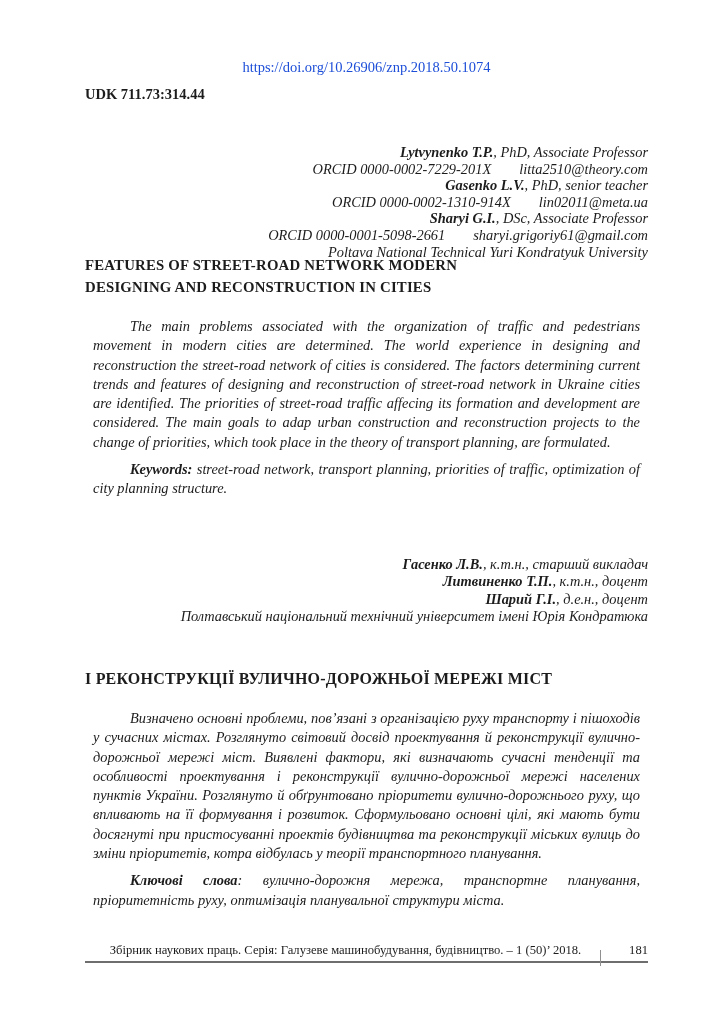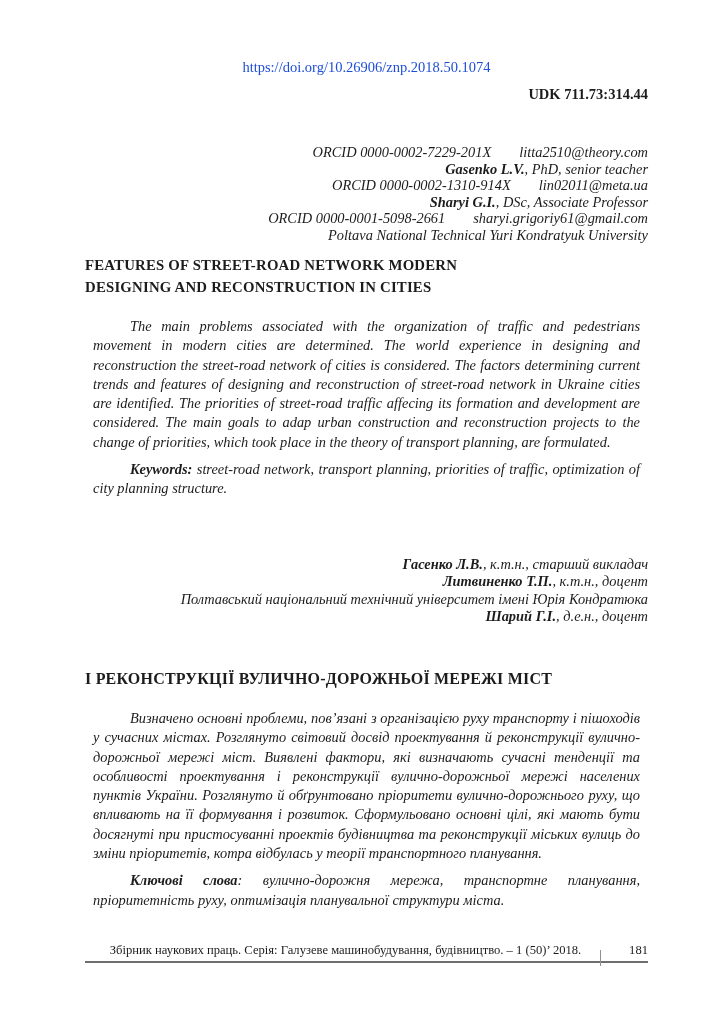--- a/index.html
+++ b/index.html
@@ -10,21 +10,21 @@
     margin:0 auto;
     font-family:"Liberation Serif","DejaVu Serif",serif;
     color:#1c1c1c;
     overflow:hidden;
   }
   .sec{position:absolute;left:85px;width:563px;}
 
   .doi-row{top:59px;text-align:center;font-size:14.5px;}
   .doi-row a{color:#1d4ed8;text-decoration:none;}
 
-  .udk{top:86px;font-weight:700;font-size:14.5px;text-align:right;}
+  .udk{top:86px;font-weight:700;font-size:14.5px;text-align:left;}
 
   .byline{font-style:italic;font-size:14.4px;text-align:right;}
   .byline-en{top:144px;line-height:16.6px;}
   .byline-uk{top:556px;line-height:17.3px;}
   .byline .bname{font-weight:700;}
   .orcid-gap{display:inline-block;width:28px;}
 
   .title{font-weight:700;text-align:left;}
   .title-en{top:255px;font-size:14.8px;line-height:21.5px;letter-spacing:.2px;}
   .title-uk{top:643px;font-size:16px;line-height:24px;letter-spacing:.2px;}
@@ -47,20 +47,21 @@
 
 <div class="page">
 
   <div class="sec doi-row">
     <a href="#">https://doi.org/10.26906/znp.2018.50.1074</a>
   </div>
 
   <div class="sec udk">UDK 711.73:314.44</div>
 
   <div class="sec byline byline-en">
+    <div><span class="bname">Lytvynenko T.P.</span><span>, PhD, Associate Professor</span></div>
     <div><span>ORCID 0000-0002-7229-201X</span><span class="orcid-gap"></span><span>litta2510@theory.com</span></div>
     <div><span class="bname">Gasenko L.V.</span><span>, PhD, senior teacher</span></div>
     <div><span>ORCID 0000-0002-1310-914X</span><span class="orcid-gap"></span><span>lin02011@meta.ua</span></div>
     <div><span class="bname">Sharyi G.I.</span><span>, DSc, Associate Professor</span></div>
     <div><span>ORCID 0000-0001-5098-2661</span><span class="orcid-gap"></span><span>sharyi.grigoriy61@gmail.com</span></div>
     <div>Poltava National Technical Yuri Kondratyuk University</div>
   </div>
 
   <div class="sec title title-en">
     <span>FEATURES OF STREET-ROAD NETWORK MODERN</span><br>
@@ -68,22 +69,22 @@
   </div>
 
   <div class="sec abstract abstract-en">
     <p>The main problems associated with the organization of traffic and pedestrians movement in modern cities are determined. The world experience in designing and reconstruction the street-road network of cities is considered. The factors determining current trends and features of designing and reconstruction of street-road network in Ukraine cities are identified. The priorities of street-road traffic affecing its formation and development are considered. The main goals to adap urban construction and reconstruction projects to the change of priorities, which took place in the theory of transport planning, are formulated.</p>
     <p><span class="kw-label">Keywords:</span><span> street-road network, transport planning, priorities of traffic, optimization of city planning structure.</span></p>
   </div>
 
   <div class="sec byline byline-uk">
     <div><span class="bname">Гасенко Л.В.</span><span>, к.т.н., старший викладач</span></div>
     <div><span class="bname">Литвиненко Т.П.</span><span>, к.т.н., доцент</span></div>
+    <div><span class="bname">Шарий Г.І.</span><span>, д.е.н., доцент</span></div>
     <div>Полтавський національний технічний університет імені Юрія Кондратюка</div>
-    <div><span class="bname">Шарий Г.І.</span><span>, д.е.н., доцент</span></div>
   </div>
 
   <div class="sec title title-uk">
     <br>
     <span>І РЕКОНСТРУКЦІЇ ВУЛИЧНО-ДОРОЖНЬОЇ МЕРЕЖІ МІСТ</span>
   </div>
 
   <div class="sec abstract abstract-uk">
     <p>Визначено основні проблеми, пов’язані з організацією руху транспорту і пішоходів у сучасних містах. Розглянуто світовий досвід проектування й реконструкції вулично-дорожньої мережі міст. Виявлені фактори, які визначають сучасні тенденції та особливості проектування і реконструкції вулично-дорожньої мережі населених пунктів України. Розглянуто й обґрунтовано пріоритети вулично-дорожнього руху, що впливають на її формування і розвиток. Сформульовано основні цілі, які мають бути досягнуті при пристосуванні проектів будівництва та реконструкції міських вулиць до зміни пріоритетів, котра відбулась у теорії транспортного планування.</p>
     <p><span class="kw-label">Ключові слова</span><span>: вулично-дорожня мережа, транспортне планування, пріоритетність руху, оптимізація планувальної структури міста.</span></p>

